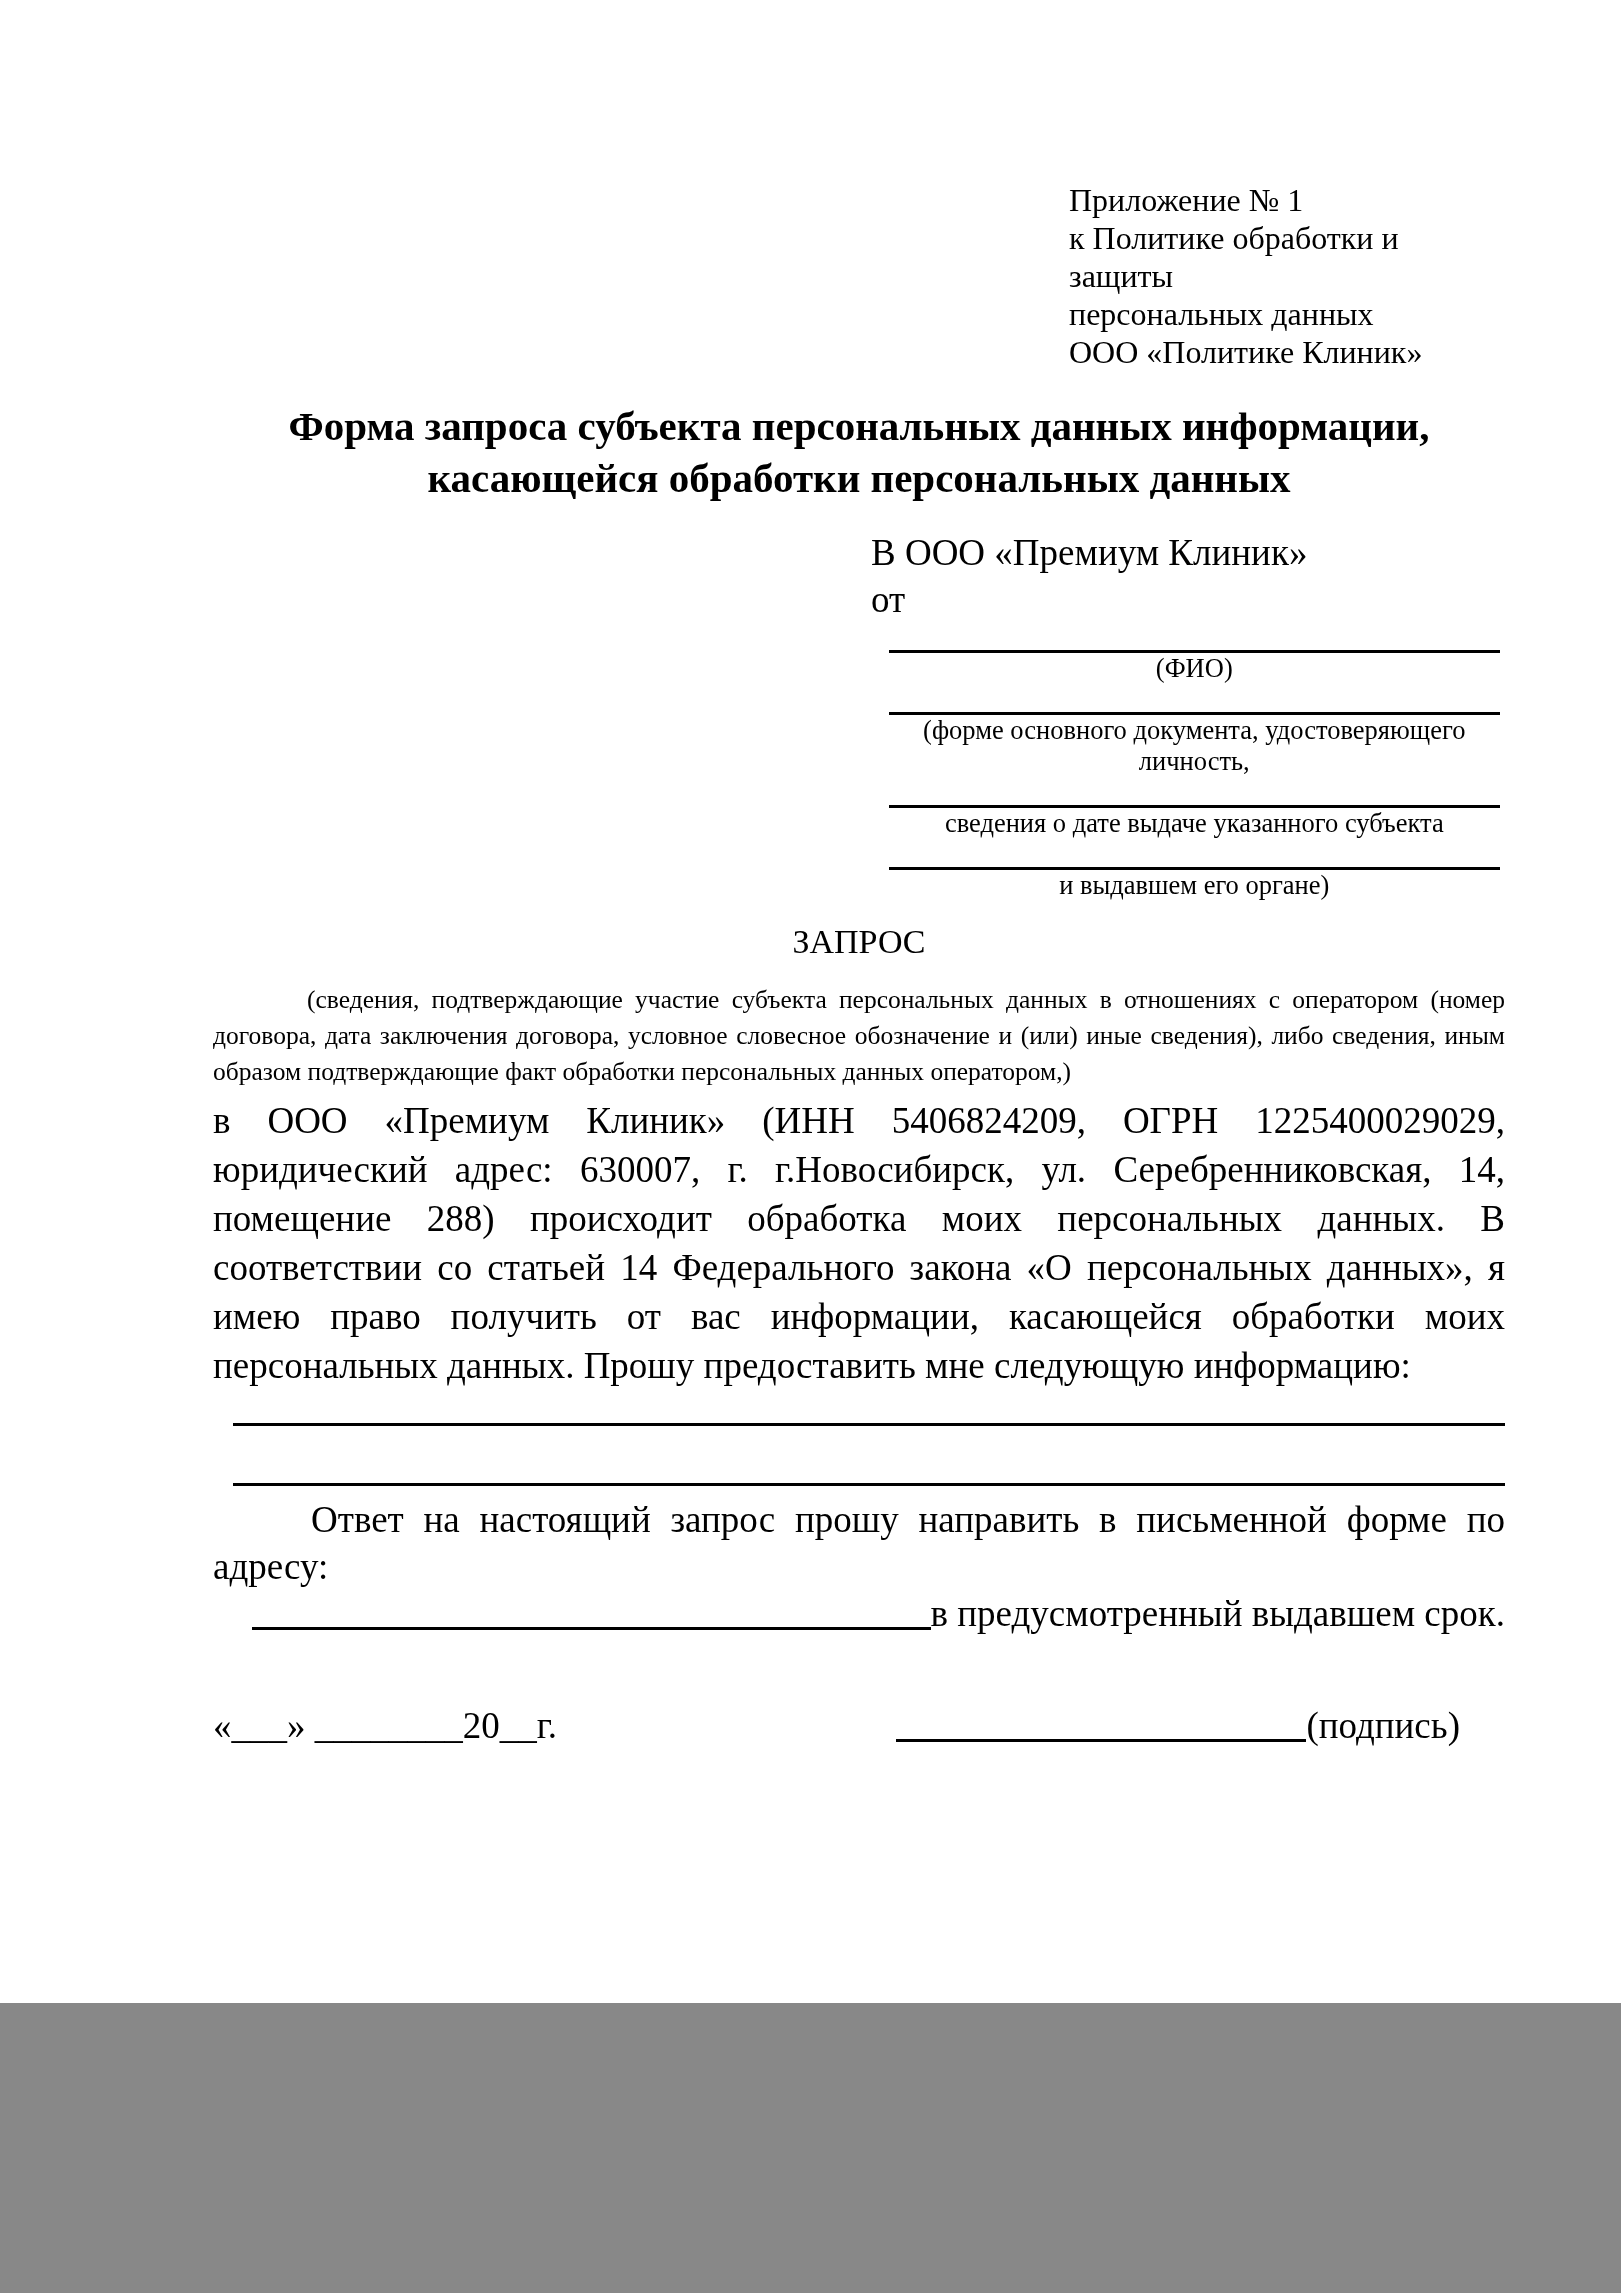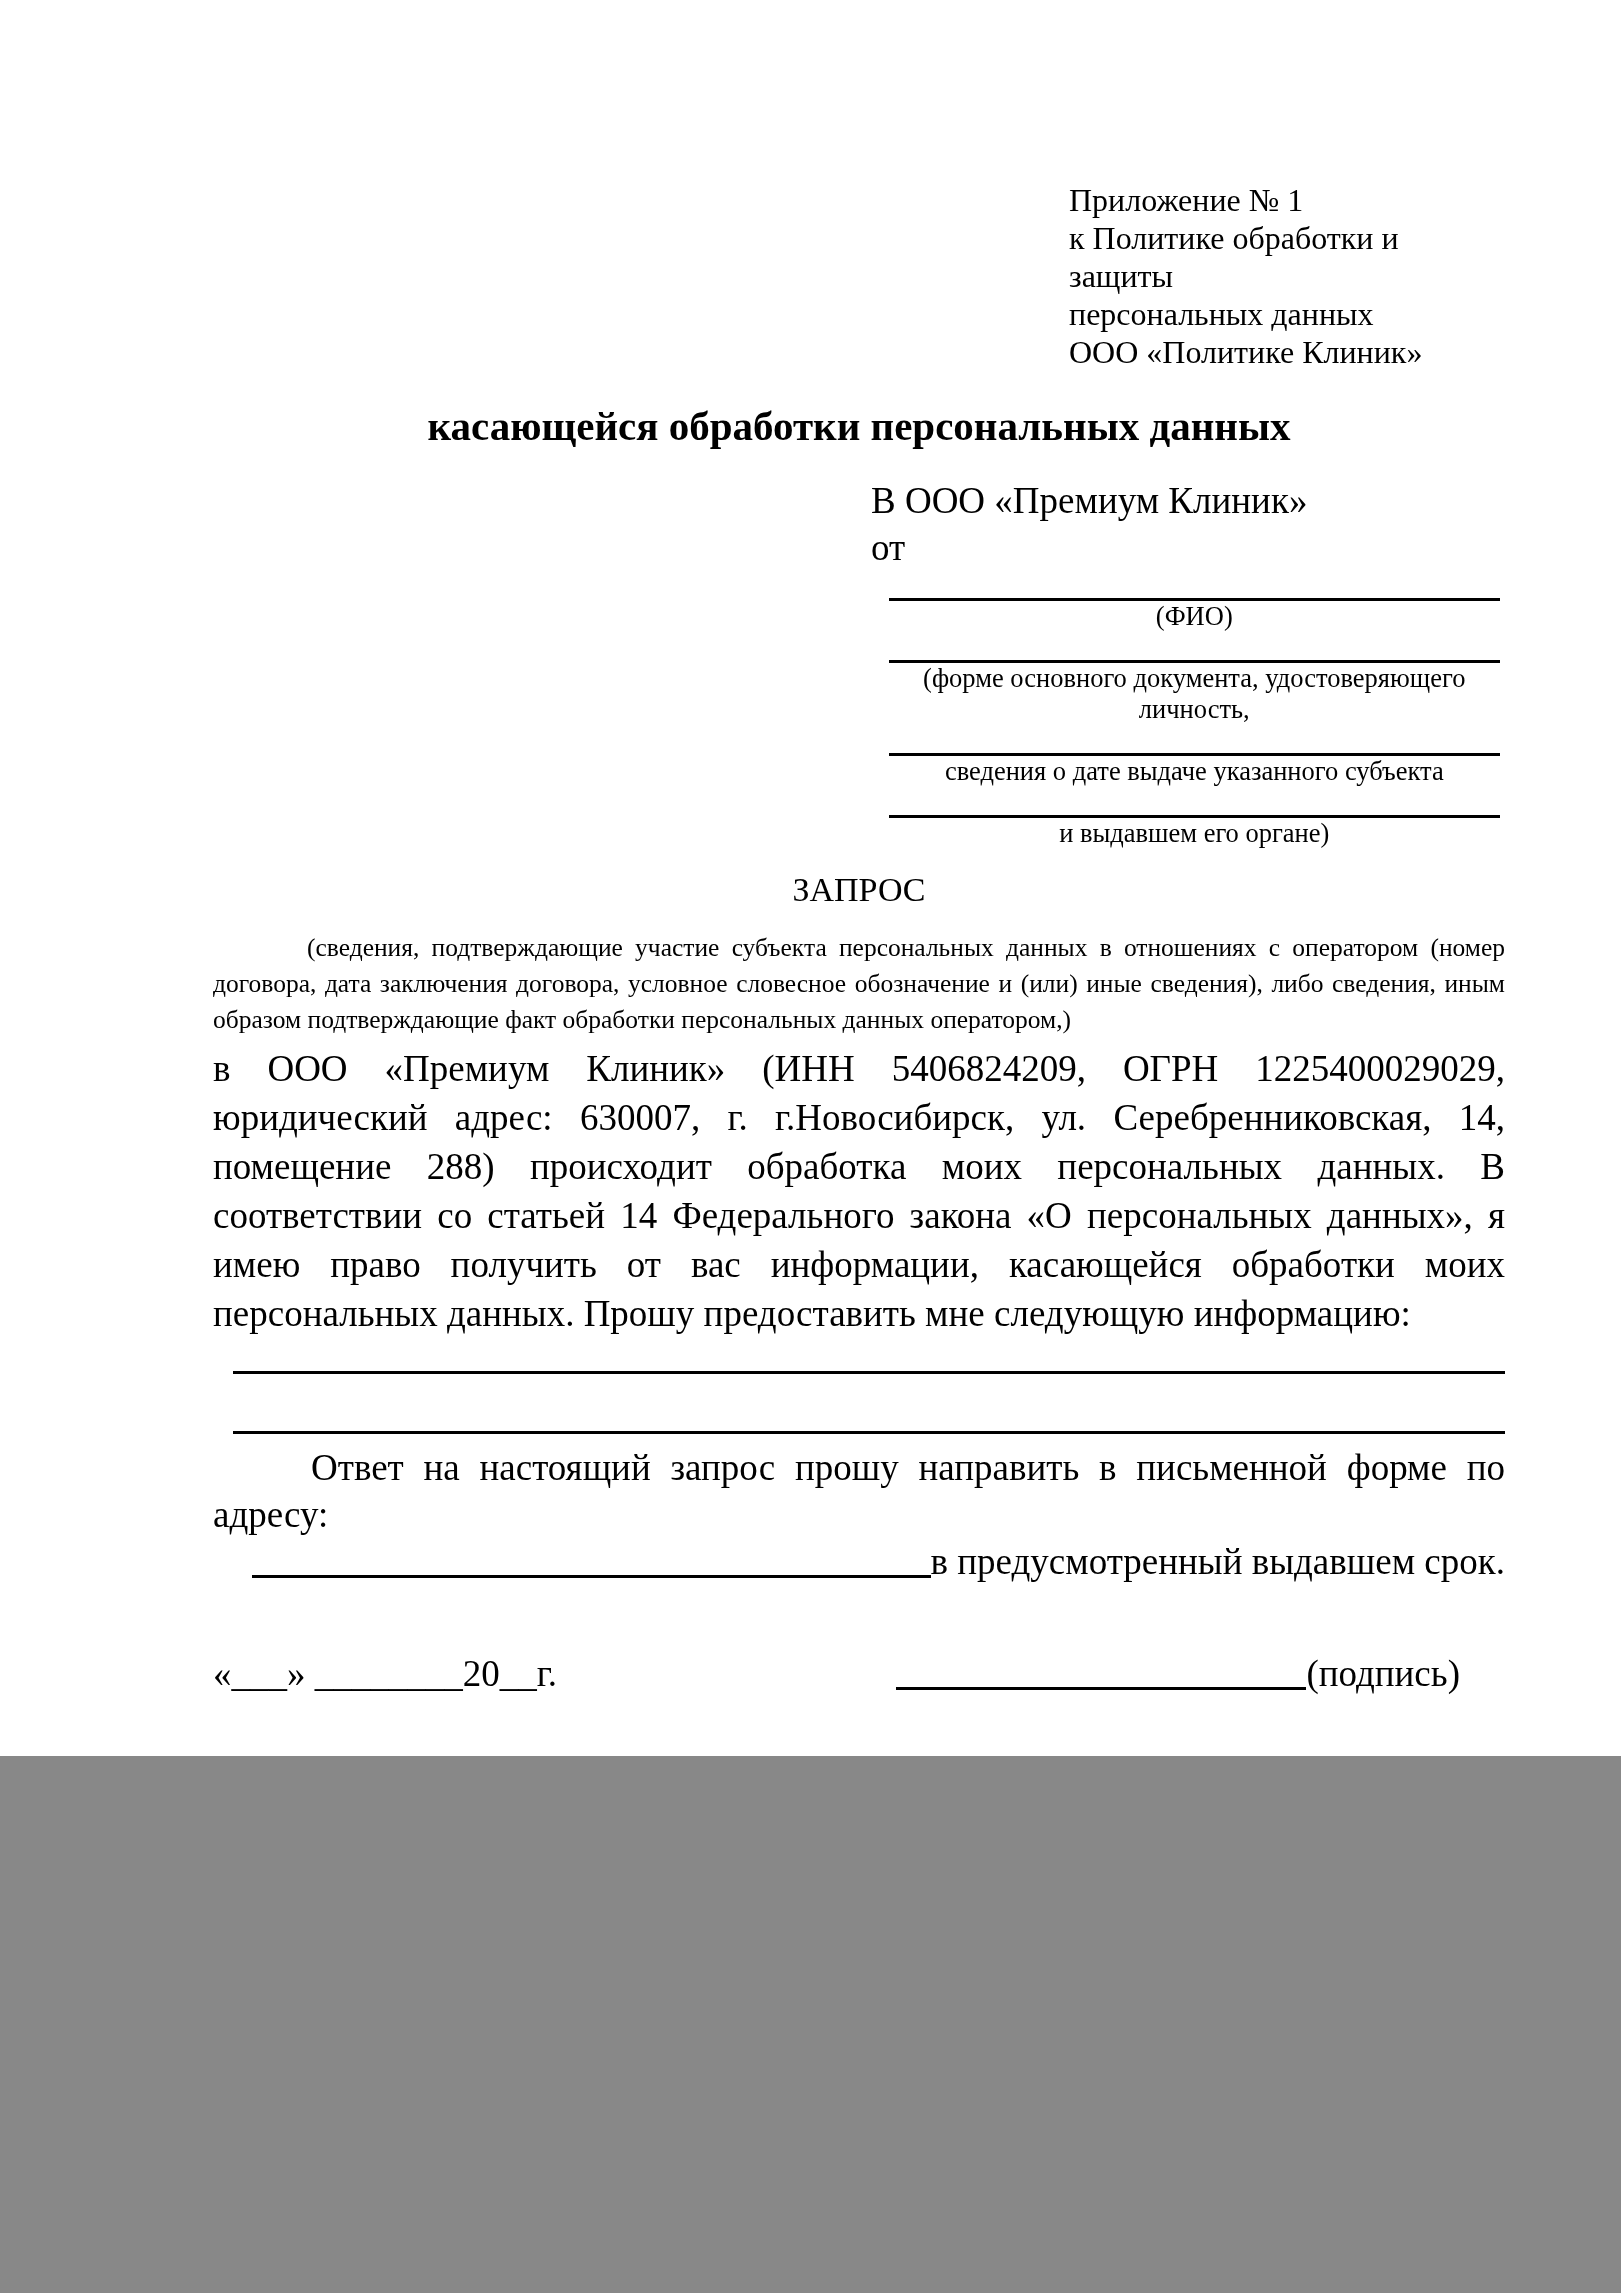--- a/index.html
+++ b/index.html
@@ -1,20 +1,20 @@
 <!DOCTYPE html>
 <html><head>
 <meta charset="utf-8">
 <style>
   * { margin: 0; padding: 0; box-sizing: border-box; }
   html, body { background: #888; }
   .page {
     position: relative;
     width: 1621px;
-    height: 1756px;
+    height: 2003px;
     margin: 0 auto;
     background: #ffffff;
     color: #000000;
     font-family: "Liberation Serif", "DejaVu Serif", serif;
     padding: 181px 116px 0 213px;
     overflow: hidden;
   }
   
   .appendix {
     margin-left: 856px;
@@ -127,20 +127,21 @@
 <div class="page">
 
   <div class="appendix">
     <div>Приложение № 1</div>
     <div>к Политике обработки и защиты</div>
     <div>персональных данных</div>
     <div>ООО «Политике Клиник»</div>
   </div>
 
   <div class="doc-title">
+    <div>Форма запроса субъекта персональных данных информации,</div>
     <div>касающейся обработки персональных данных</div>
   </div>
 
   <div class="addressee">
     <div>В ООО «Премиум Клиник»</div>
     <div class="from-label">от</div>
 
     <div>
       <div class="field-line"></div>
       <div class="field-caption">(ФИО)</div>

